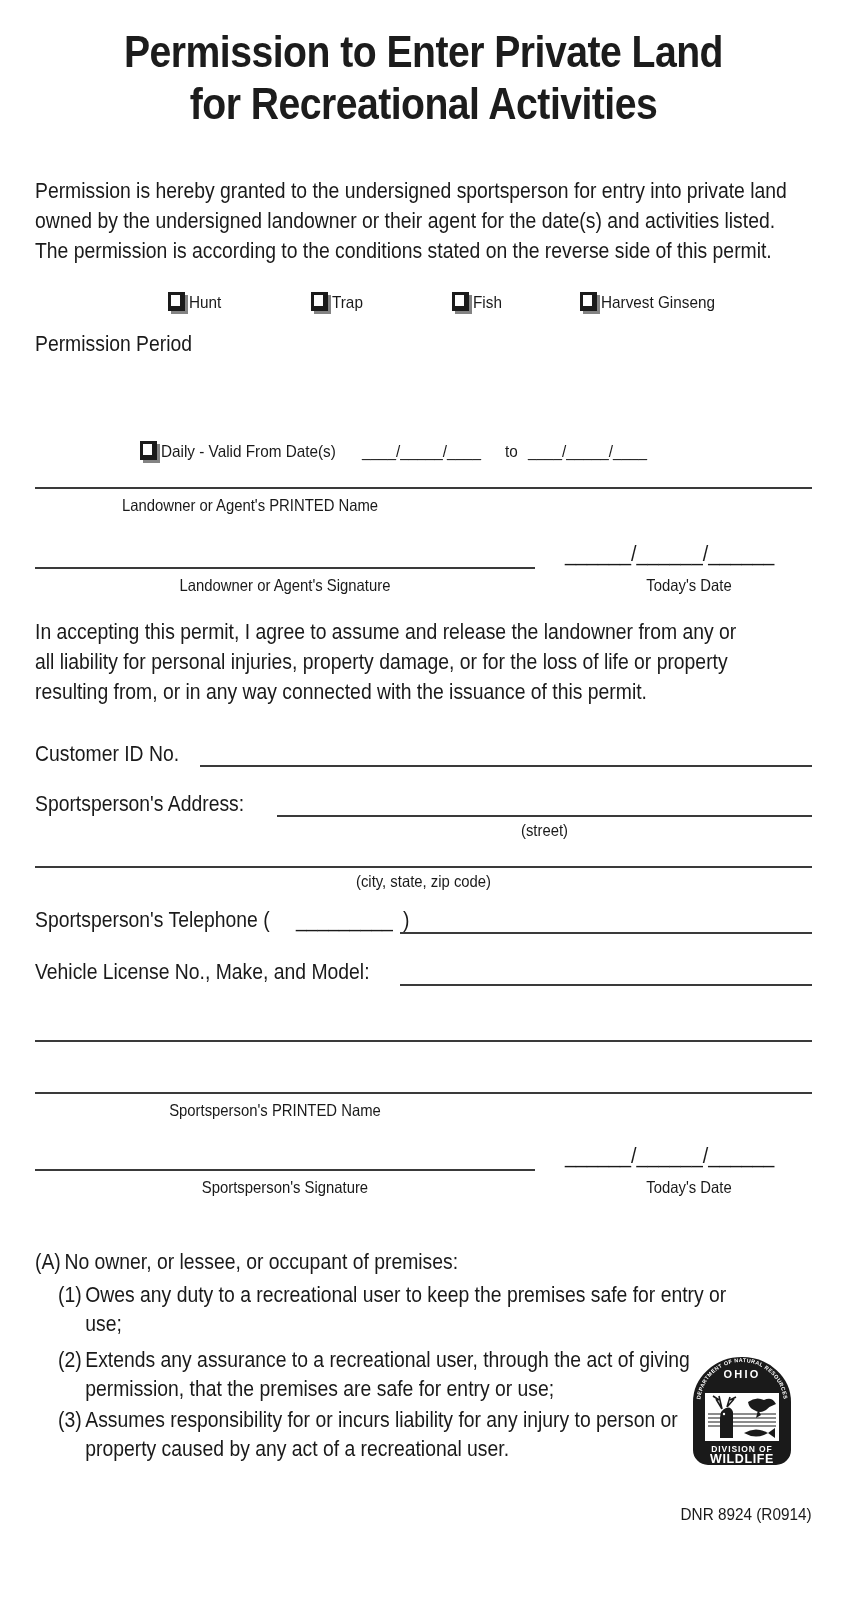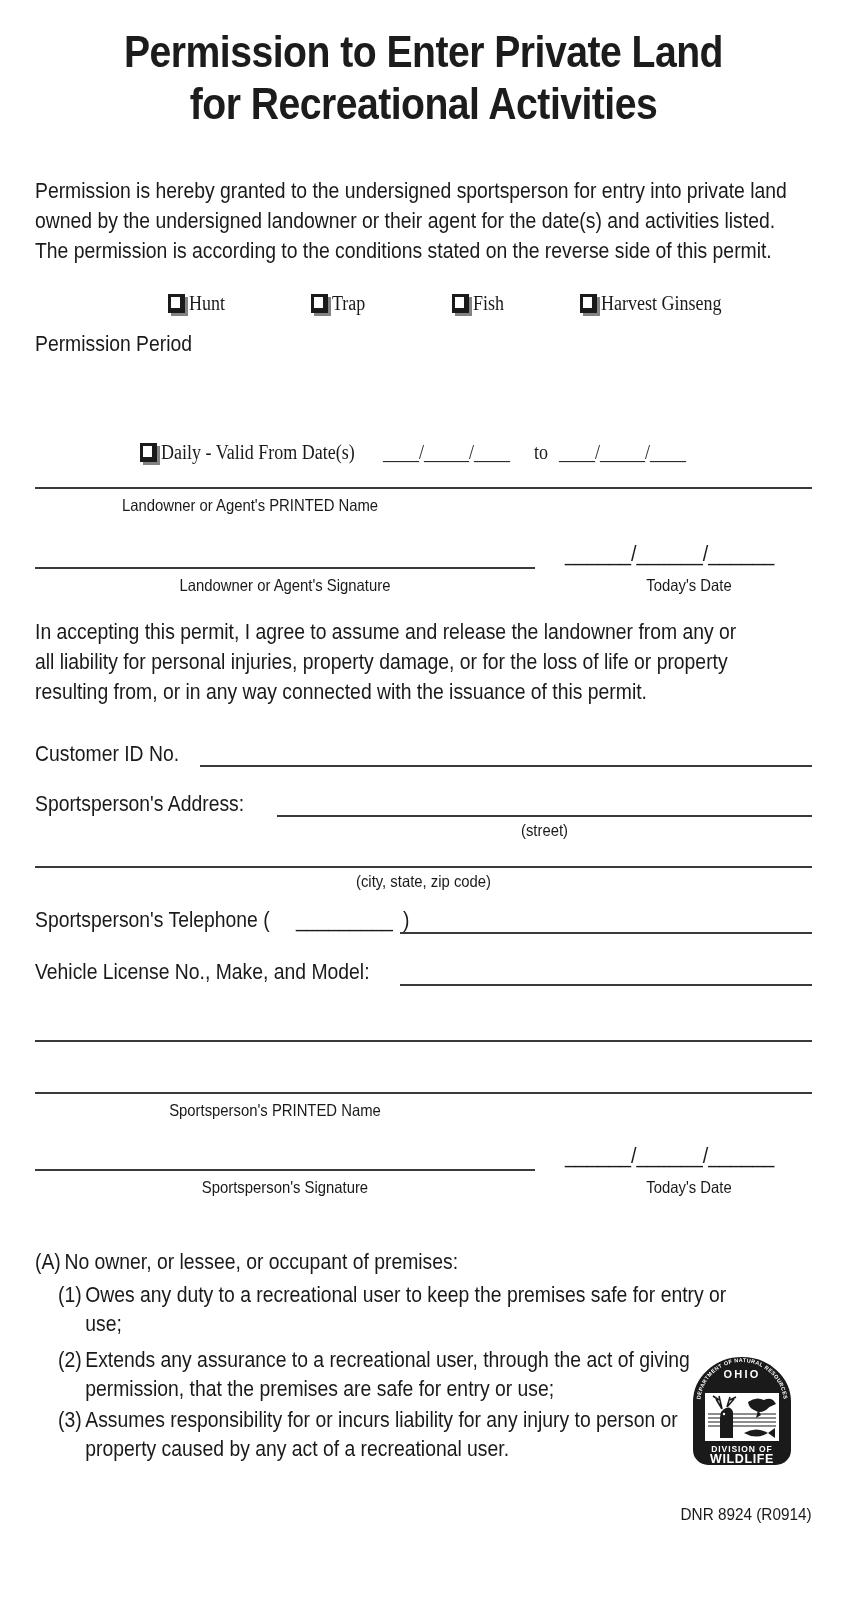--- a/index.html
+++ b/index.html
@@ -53,21 +53,21 @@
     margin-right:4px;
     box-shadow: 3px 3px 0 0 rgba(90,90,90,0.75);
   }
   .cb::after {
     content:"";
     position:absolute;
     left:3px; top:3px;
     width:9px; height:11px;
     background:#fdfdfd;
   }
-  .cbrow { font-size:20px; line-height:26px; white-space:nowrap;font-family:Liberation Serif, serif; }
+  .cbrow { font-size:17px; line-height:26px; white-space:nowrap; }
   .cbrow .lbl { transform: scaleX(0.9); display:inline-block; transform-origin:left center; }
 
   
   .rule {
     border-bottom: 2.2px solid #3a3a3a;
     height:0;
   }
   .cap {
     font-size: 16.5px;
     line-height: 20px;

